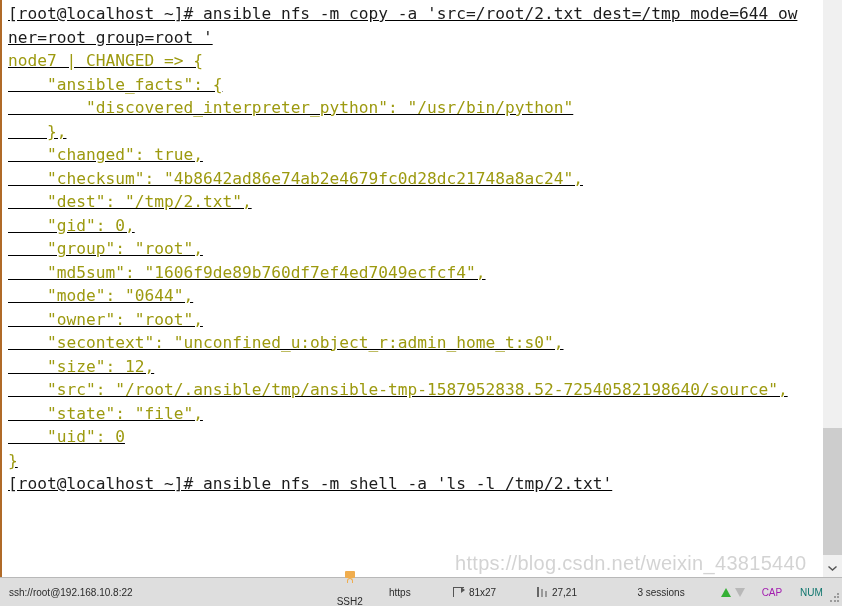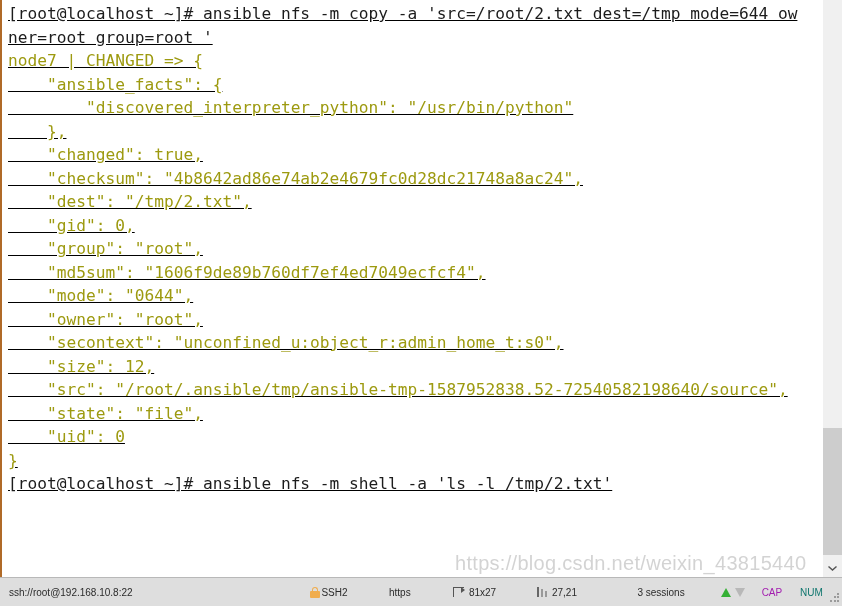--- a/index.html
+++ b/index.html
@@ -110,21 +110,21 @@
   .sb-cell {
     display: flex;
     align-items: center;
     height: 100%;
     white-space: nowrap;
   }
   .sb-host {
     padding-left: 9px;
     width: 330px;
   }
-  .sb-ssh2 { width: 86px; gap: 1px; }
+  .sb-ssh2 { width: 86px; gap: 18px; flex-direction: column; }
   .sb-term { width: 70px; }
   .sb-size { width: 92px; gap: 5px; }
   .sb-pos  { width: 110px; gap: 5px; }
   .sb-sess { width: 92px; }
   .sb-arrows { width: 44px; gap: 4px; }
   .sb-cap  { width: 42px; color: #a21caf; }
   .sb-num  { width: 46px; color: #0f766e; }
 
   .lock-icon {
     width: 10px; height: 11px;

